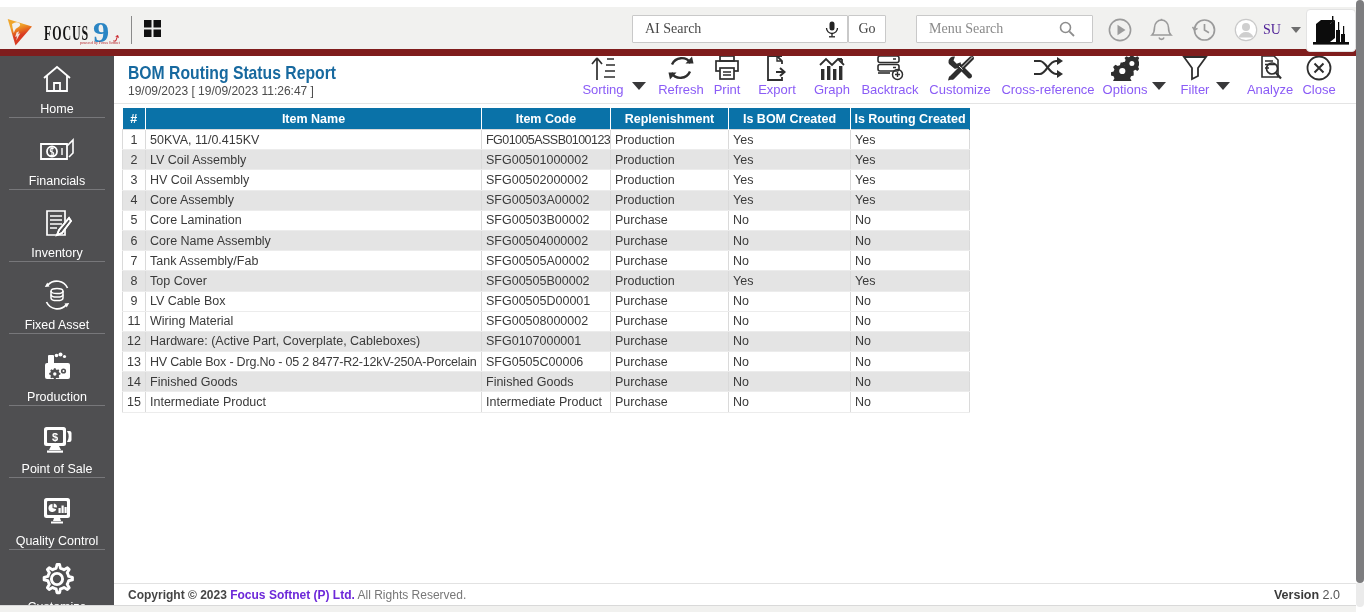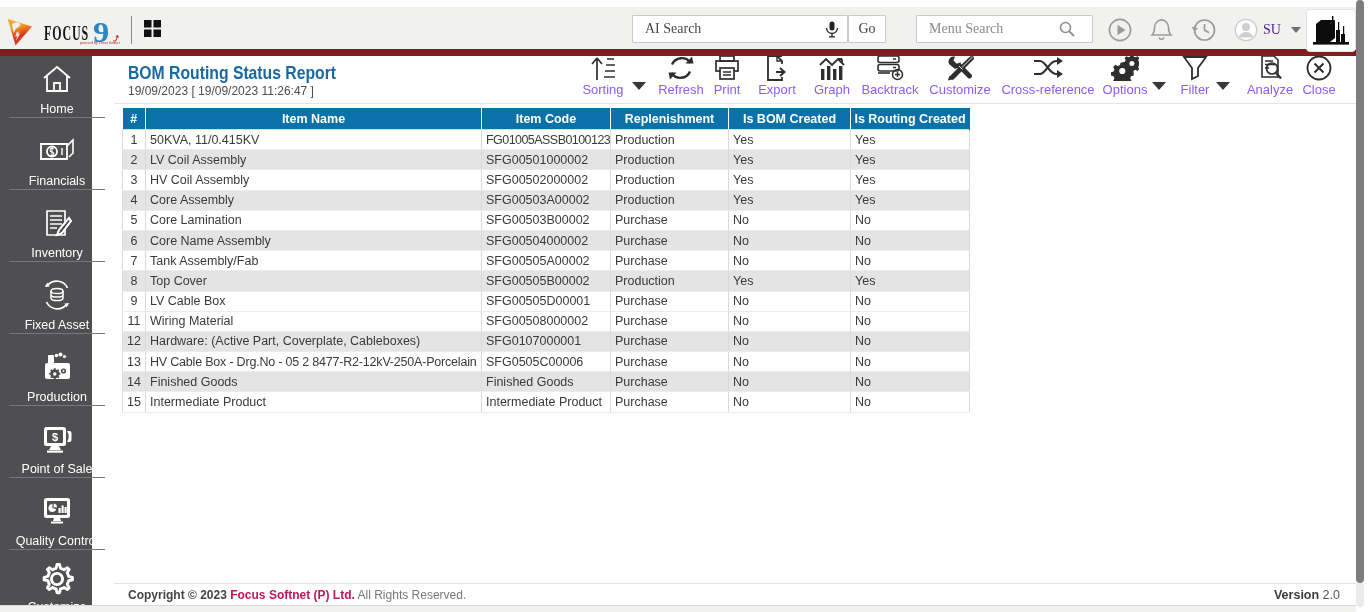--- a/index.html
+++ b/index.html
@@ -24,21 +24,21 @@
 #gobtn { left:848px; width:38px; text-align:center; padding-left:0; color:#444; }
 #menusearch { left:916px; width:177px; color:#8a8a8a; }
 .tbico { position:absolute; top:11px; }
 #su { position:absolute; left:1263px; top:15px; font-size:14px; color:#4c1d95; }
 #sucaret { position:absolute; left:1291px; top:20px; width:0; height:0;
   border-left:5px solid transparent; border-right:5px solid transparent; border-top:6px solid #6e6e6e; }
 #compbtn { position:absolute; left:1306px; top:2px; width:50px; height:43px; background:#fff;
   border:1px solid #e3e3e3; border-radius:4px; }
 
 
-#sidebar { position:absolute; left:0; top:49px; width:92px; height:556px; background:#4f4f51; z-index:2; }
+#sidebar { position:absolute; left:0; top:49px; width:114px; height:556px; background:#4f4f51; z-index:2; }
 .sbitem { position:absolute; left:0; width:114px; text-align:center; color:#fff; font-size:12.5px; }
 .sbitem .ic { height:40px; display:flex; align-items:center; justify-content:center; margin-bottom:3px; }
 .sbdiv { position:absolute; left:9px; width:96px; height:1px; background:#77777a; }
 
 
 #content { position:absolute; left:114px; top:47px; width:1242px; height:558px; background:#fff; }
 #title { position:absolute; left:14px; top:16px; font-size:17.8px; font-weight:bold; color:#17699f; transform:scaleX(0.885); transform-origin:0 0; white-space:nowrap; }
 #subdate { position:absolute; left:14px; top:37px; font-size:12px; color:#4c4c4c; }
 
 .tool { position:absolute; top:8px; text-align:center; font-size:13px; color:#8b5cf6; }
@@ -456,21 +456,21 @@
             <td>Intermediate Product</td>
             <td>Purchase</td>
             <td>No</td>
             <td>No</td>
           </tr>
   </tbody>
       </table>
 
   <div id="footline"></div>
   <div style="position:absolute;left:0;top:56px;width:1242px;height:1px;background:#e4e4e4"></div>
-  <div id="footer"><span style="color:#454545;font-weight:bold">Copyright © 2023 </span><span style="color:#be185d;font-weight:bold">Focus Softnet (P) Ltd.</span> All Rights Reserved.</div>
+  <div id="footer"><span style="color:#454545;font-weight:bold">Copyright © 2023 </span><span style="color:#6d28d9;font-weight:bold">Focus Softnet (P) Ltd.</span> All Rights Reserved.</div>
   <div id="version"><span style="color:#3b3b3b;font-weight:bold">Version</span> 2.0</div>
 </div>
 
 <div id="vtrack"></div>
 <div id="vthumb"></div>
 <div id="vtrack2"></div>
 <div id="hbar"></div>
 
 </div>
 

